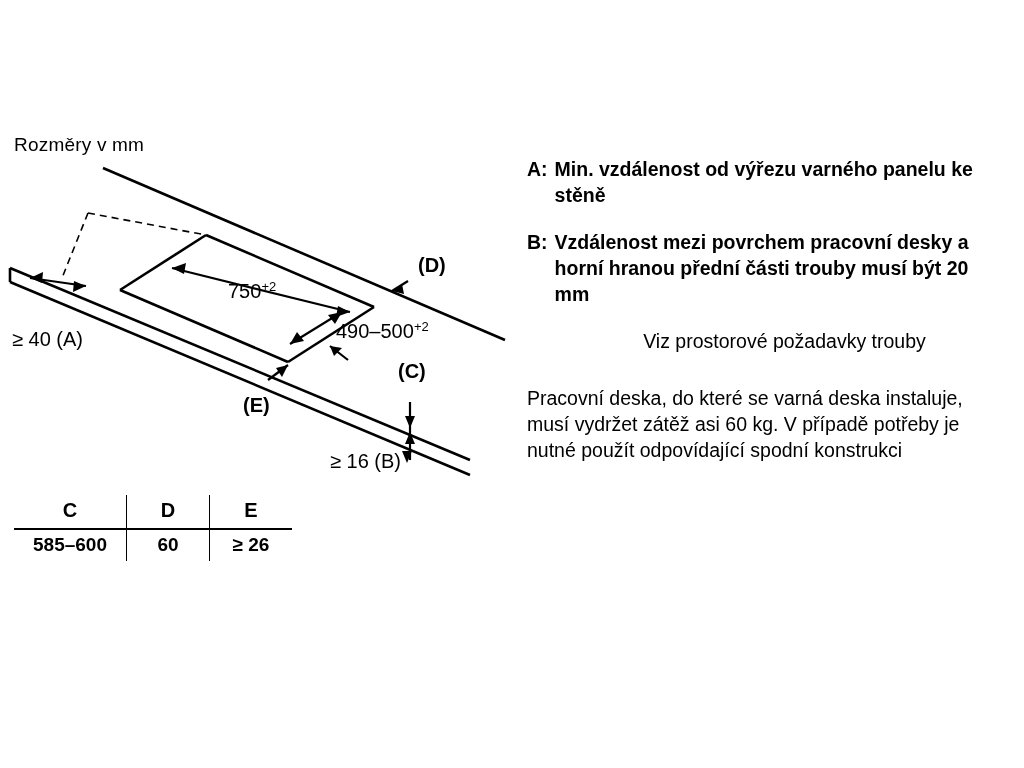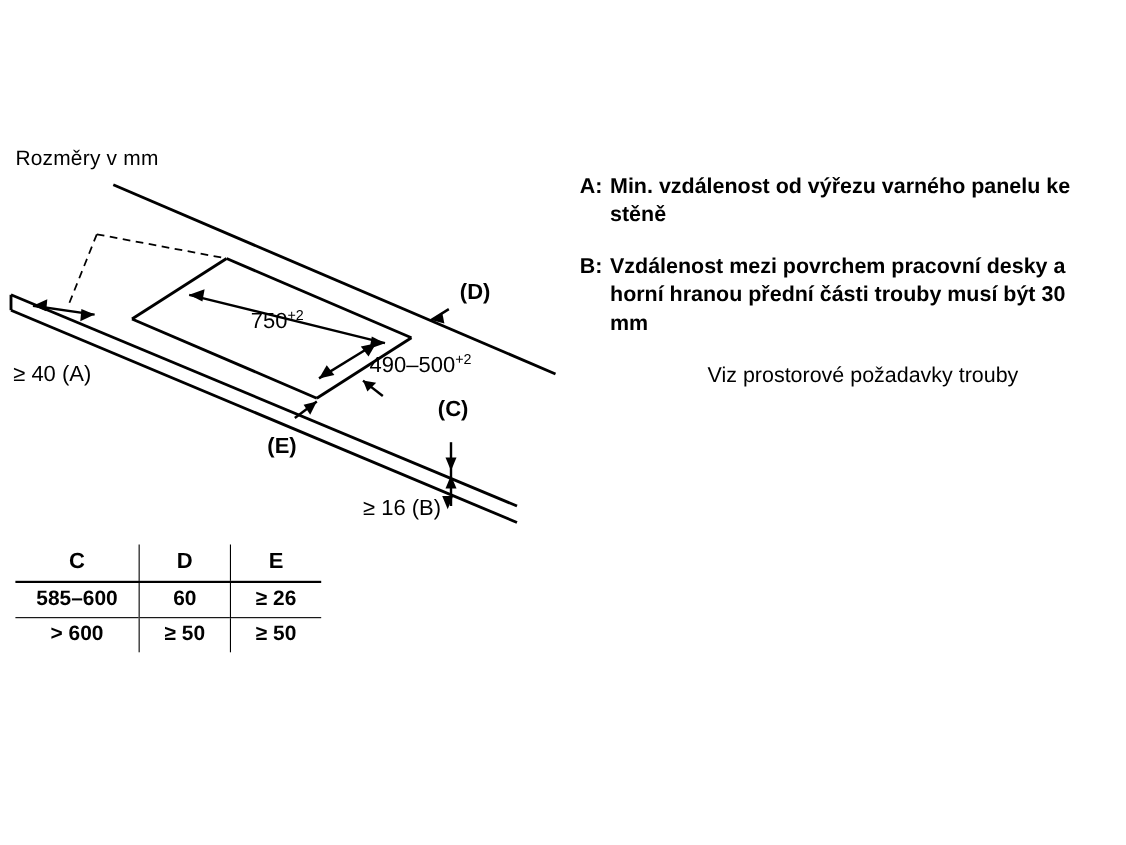--- a/index.html
+++ b/index.html
@@ -202,38 +202,34 @@
         <th class="d-col">D</th>
         <th class="e-col">E</th>
       </tr>
     </thead>
     <tbody>
       <tr>
         <td class="c-col">585–600</td>
         <td class="d-col">60</td>
         <td class="e-col">≥ 26</td>
       </tr>
-      <tr>
-        <td class="c-col">&gt; 600</td>
-        <td class="d-col">≥ 50</td>
-        <td class="e-col">≥ 50</td>
-      </tr>
     </tbody>
   </table>
 
   <div id="right-col">
 
     <div class="note-block">
       <span class="note-key">A:</span>
       <span class="note-text">Min. vzdálenost od výřezu varného panelu ke stěně</span>
     </div>
 
     <div class="note-block">
       <span class="note-key">B:</span>
-      <span class="note-text">Vzdálenost mezi povrchem pracovní desky a horní hranou přední části trouby musí být 30 mm</span>
+      <span class="note-text">Vzdálenost mezi povrchem pracovní desky a horní hranou přední části trouby musí být 20 mm</span>
     </div>
 
     <div class="plain-note">Viz prostorové požadavky trouby</div>
 
+    <div class="para-note">Pracovní deska, do které se varná deska instaluje, musí vydržet zátěž asi 60 kg. V případě potřeby je nutné použít odpovídající spodní konstrukci</div>
 
   </div>
 
 </div>
 
 </body></html>

